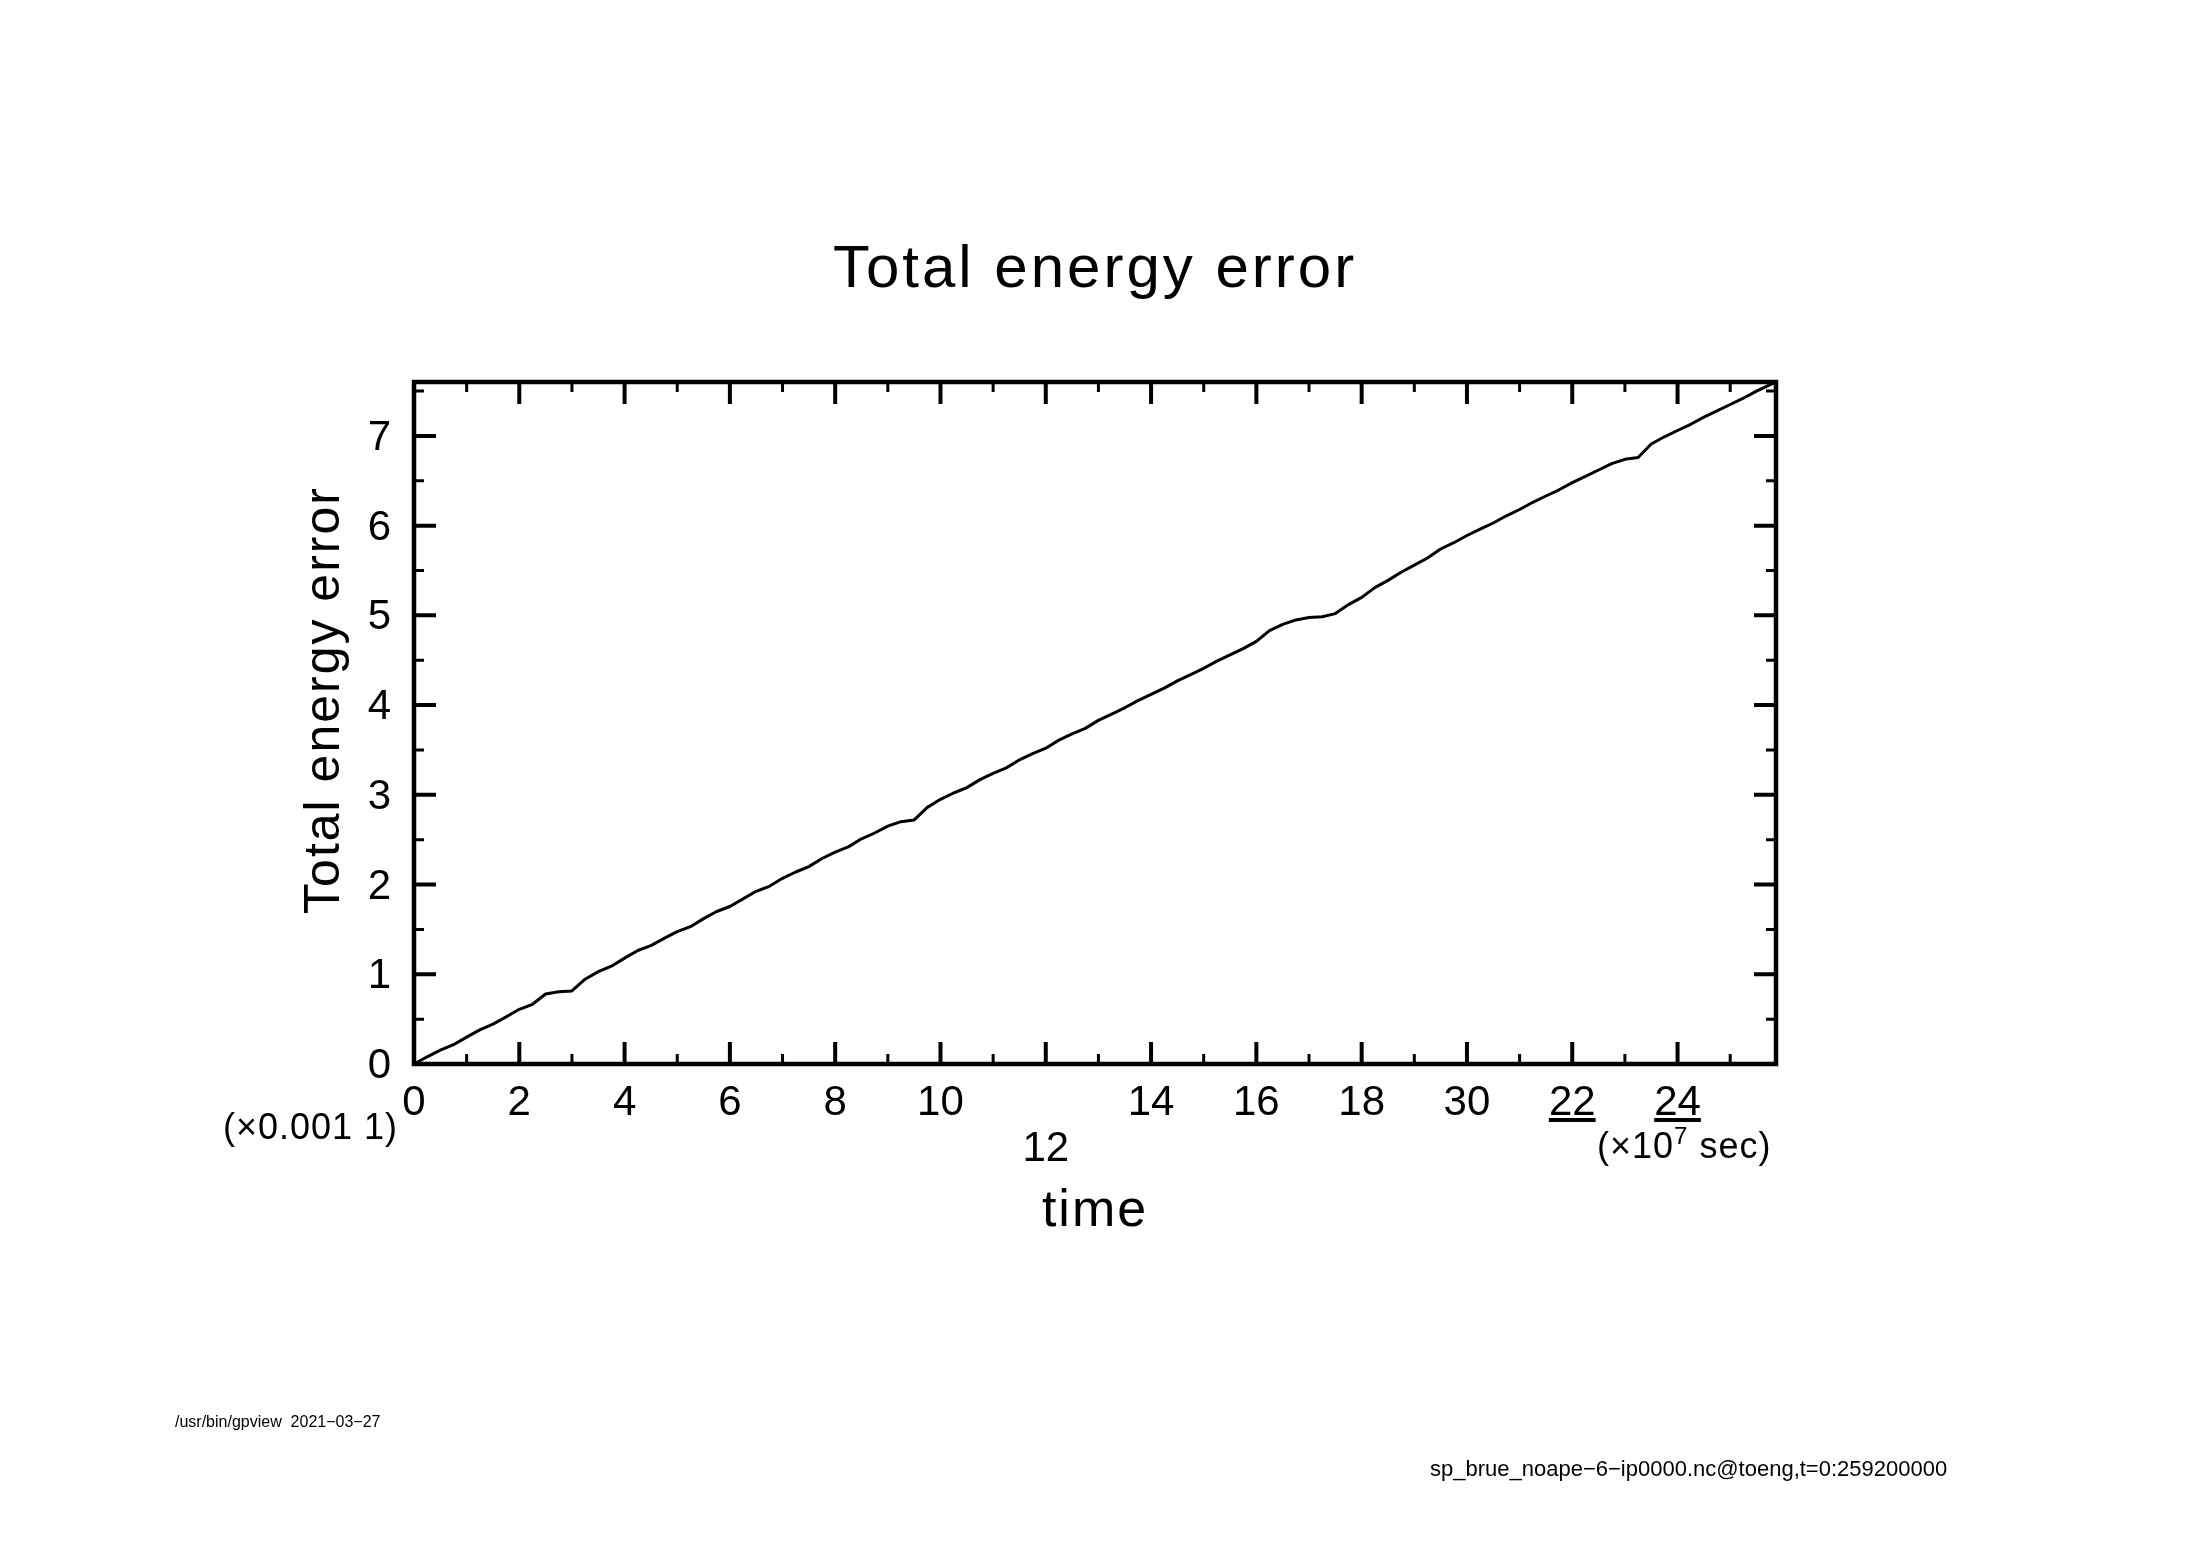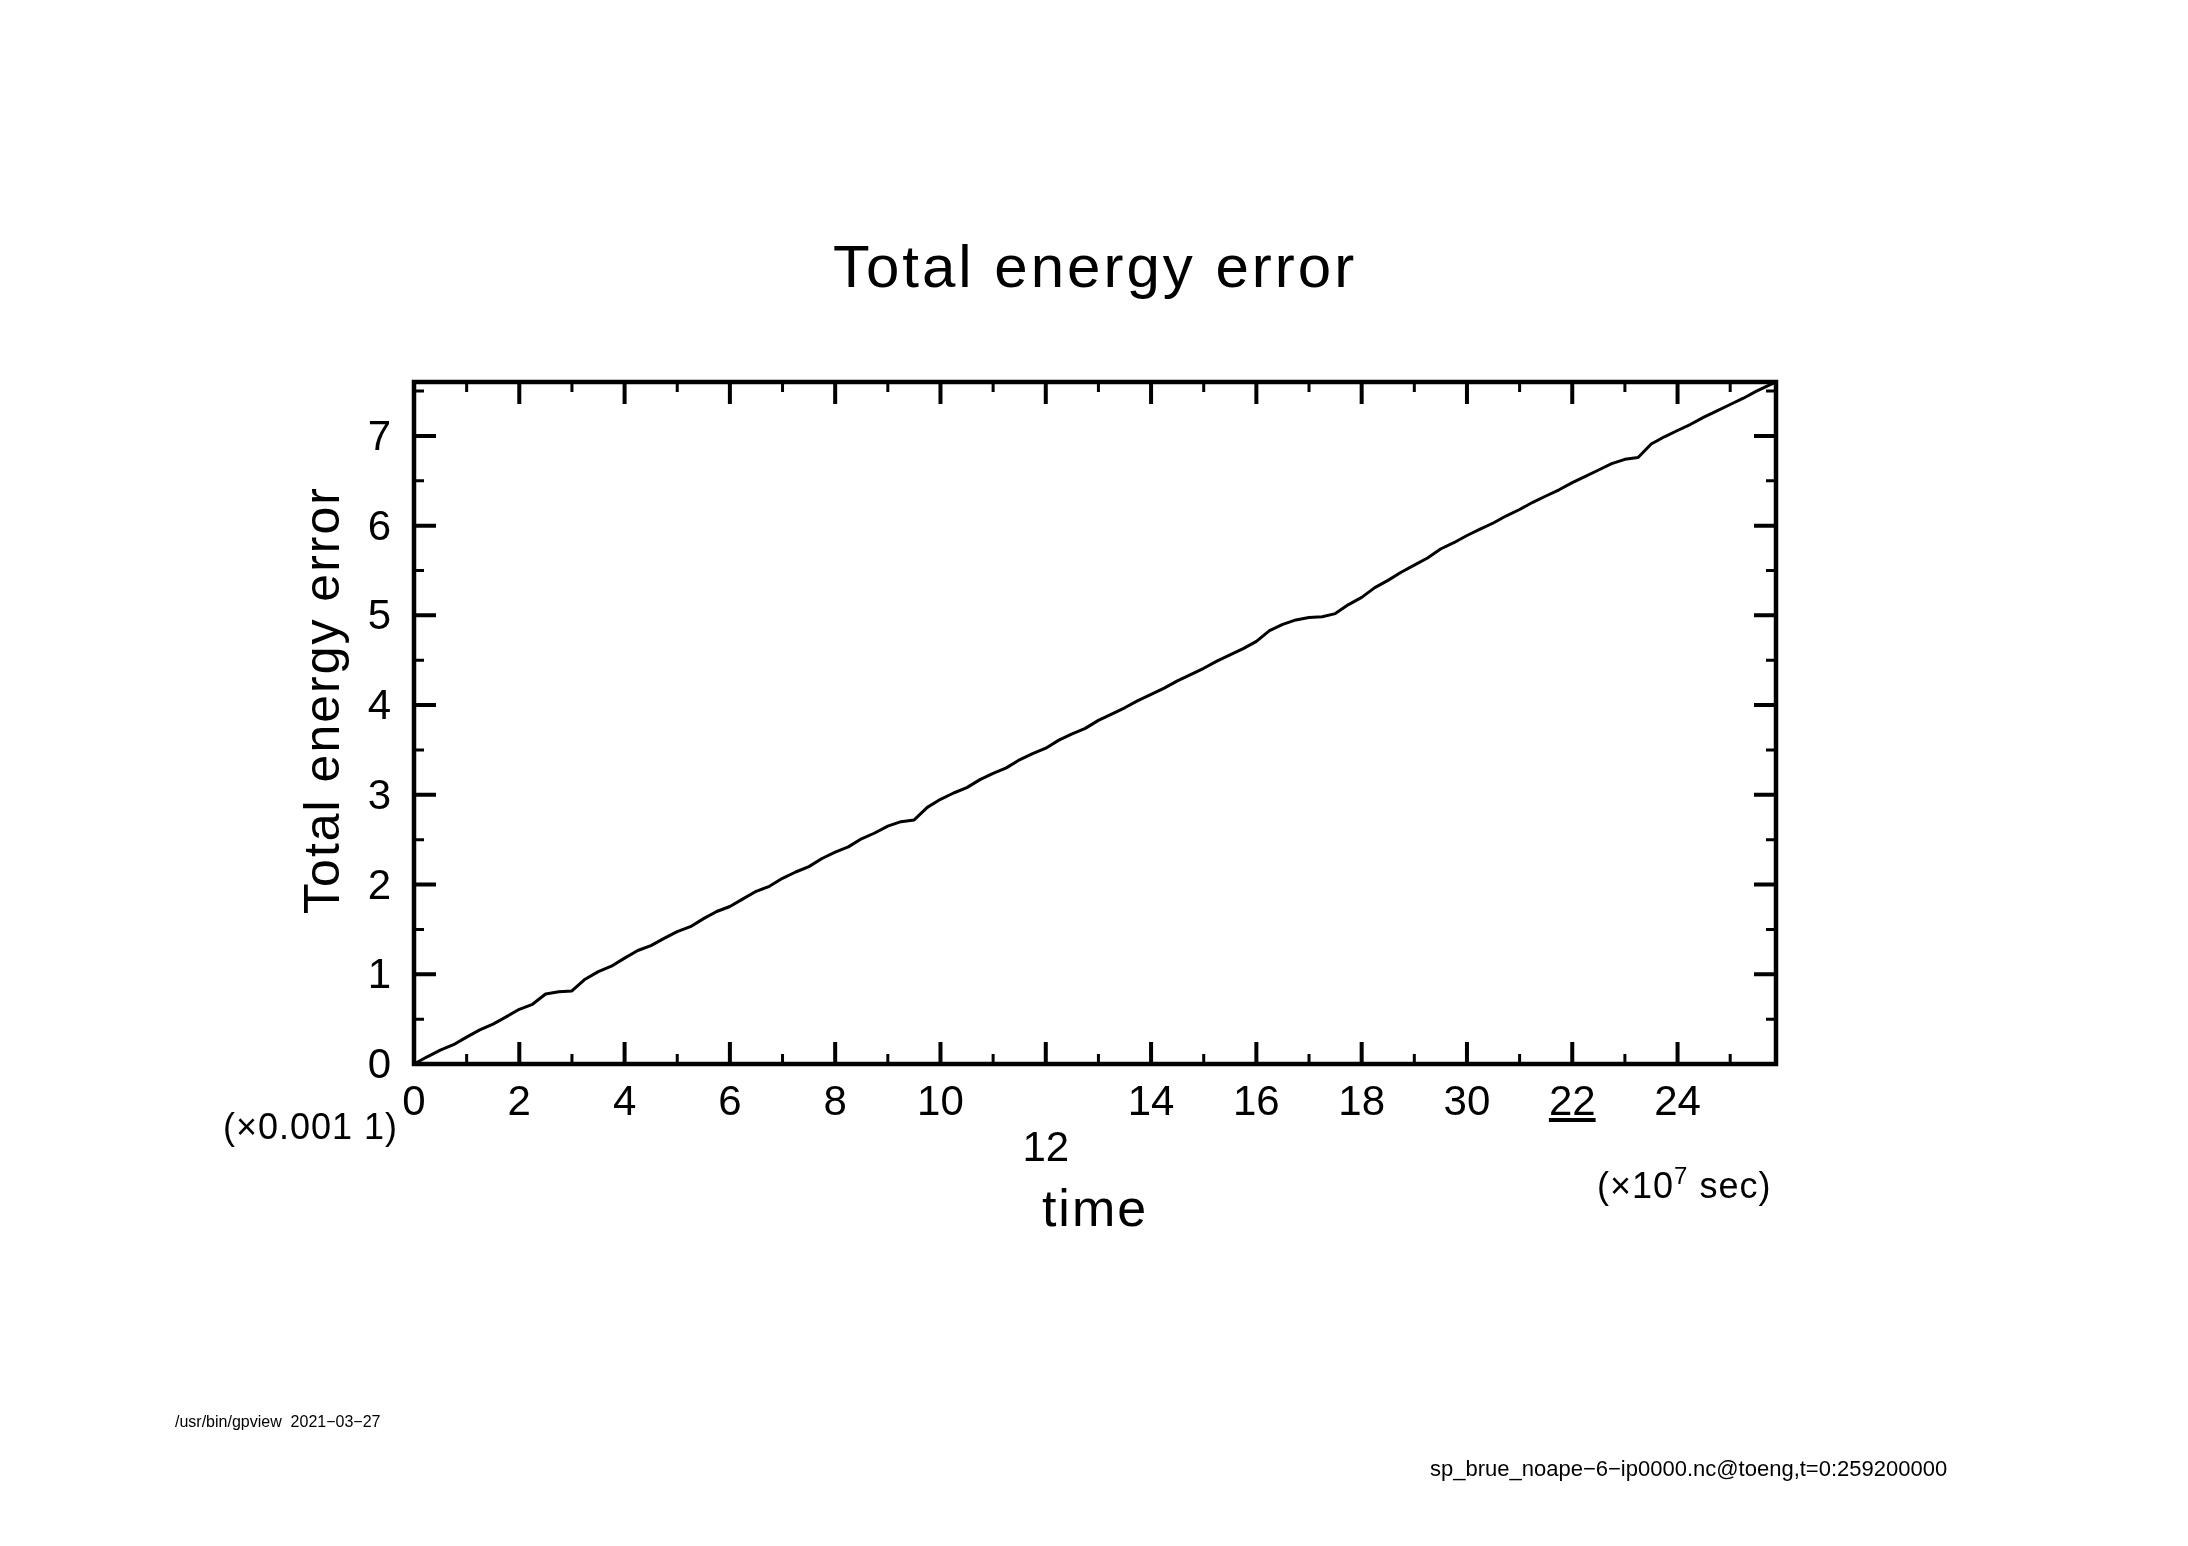--- a/index.html
+++ b/index.html
@@ -27,21 +27,21 @@
     top: 1178px; left: 1095px;
     transform: translateX(-50%);
     font-size: 52px; letter-spacing: 2px;
   }
   #y-scale-label {
     top: 1106px; left: 223px;
     font-size: 36px; letter-spacing: 1px;
   }
   #x-scale-label {
     top: 1122px; left: 1597px;
-    font-size: 36px; letter-spacing: 1px; margin-top: 40px;
+    font-size: 36px; letter-spacing: 1px;
   }
   #x-scale-label sup { font-size: 24px; vertical-align: 14px; }
   #footer-left {
     top: 1413px; left: 175px;
     font-size: 16px;
   }
   #footer-right {
     top: 1456px; left: 1430px;
     font-size: 22px;
   }
@@ -87,21 +87,21 @@
     <div class="xtick-label" style="left: 574.591px; top: 1080px;">4</div>
     <div class="xtick-label" style="left: 679.887px; top: 1080px;">6</div>
     <div class="xtick-label" style="left: 785.183px; top: 1080px;">8</div>
     <div class="xtick-label" style="left: 890.479px; top: 1080px;">10</div>
     <div class="xtick-label" style="left: 995.774px; top: 1080px; margin-top: 46px;">12</div>
     <div class="xtick-label" style="left: 1101.07px; top: 1080px;">14</div>
     <div class="xtick-label" style="left: 1206.37px; top: 1080px;">16</div>
     <div class="xtick-label" style="left: 1311.66px; top: 1080px;">18</div>
     <div class="xtick-label" style="left: 1416.96px; top: 1080px;">30</div>
     <div class="xtick-label" style="left: 1522.25px; top: 1080px; text-decoration: underline;">22</div>
-    <div class="xtick-label" style="left: 1627.55px; top: 1080px;">24</div>
+    <div class="xtick-label" style="left: 1627.55px; top: 1080px; text-decoration: underline;">24</div>
     <div class="ytick-label" style="left: 261px; top: 1043px;">0</div>
     <div class="ytick-label" style="left: 261px; top: 953.275px;">1</div>
     <div class="ytick-label" style="left: 261px; top: 863.55px;">2</div>
     <div class="ytick-label" style="left: 261px; top: 773.825px;">3</div>
     <div class="ytick-label" style="left: 261px; top: 684.1px;">4</div>
     <div class="ytick-label" style="left: 261px; top: 594.375px;">5</div>
     <div class="ytick-label" style="left: 261px; top: 504.65px;">6</div>
     <div class="ytick-label" style="left: 261px; top: 414.925px;">7</div>
   </div>
 

